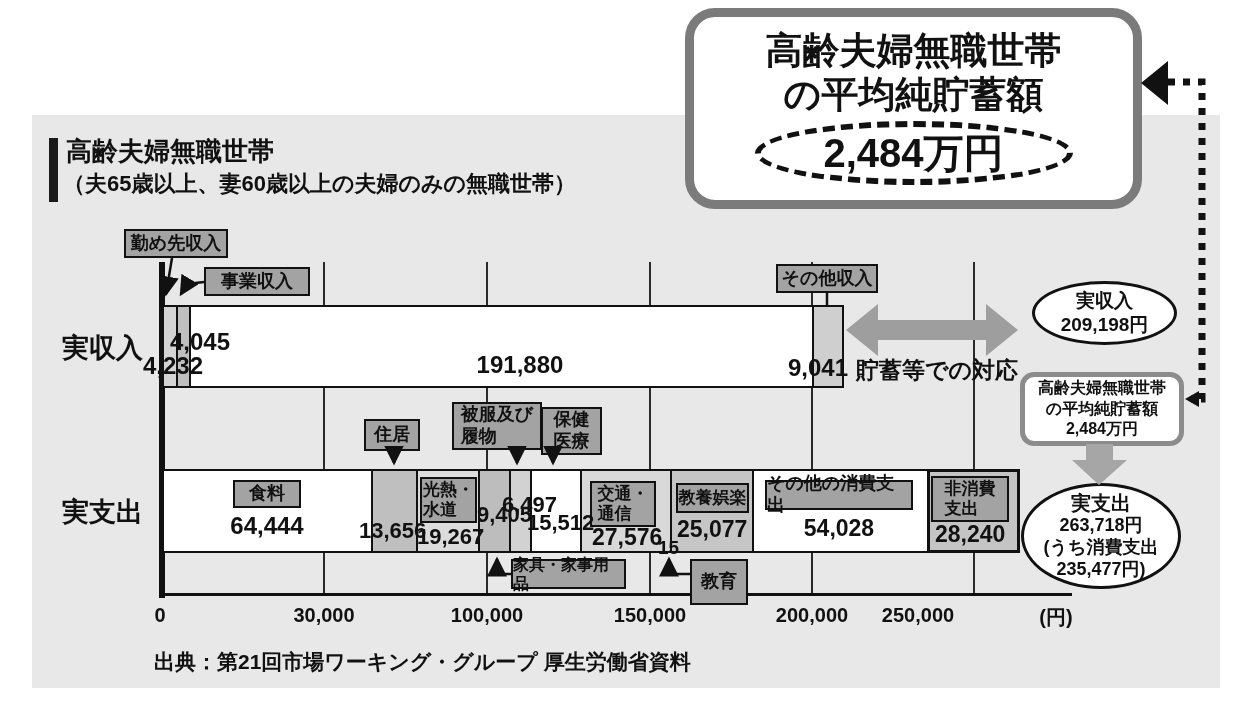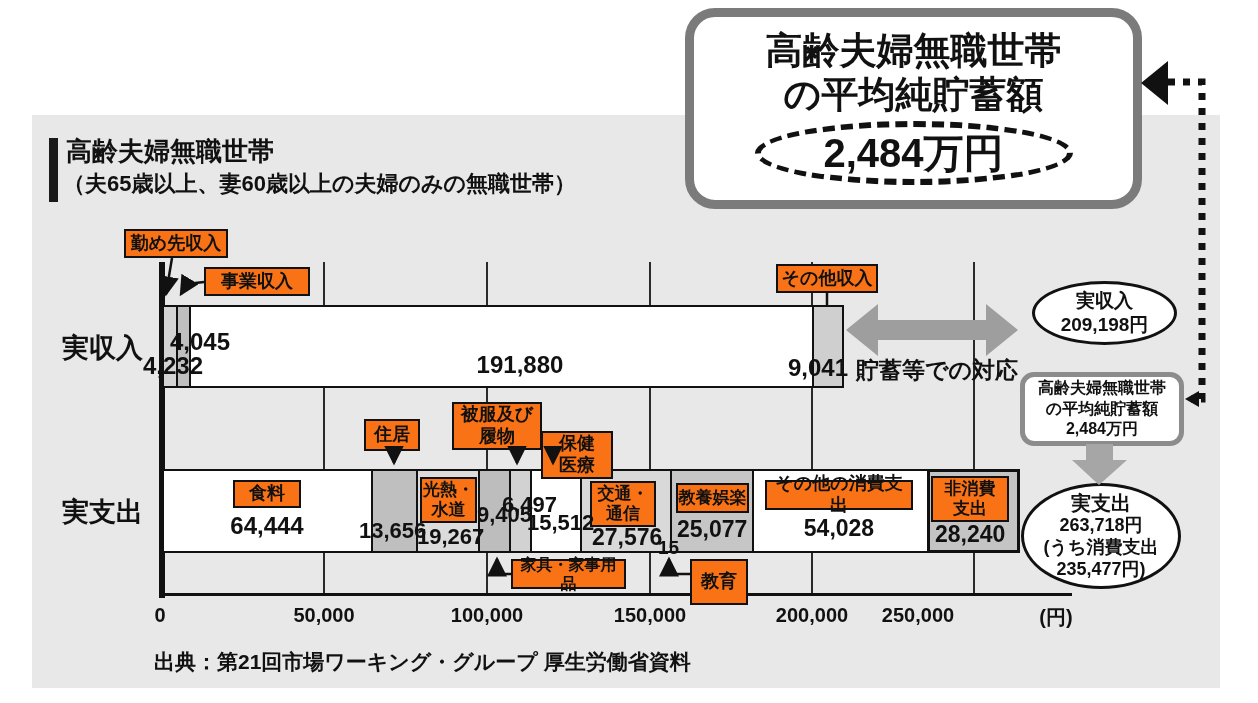--- a/index.html
+++ b/index.html
@@ -2,22 +2,22 @@
 <html><head>
 <meta charset="utf-8">
 <style>
   * { margin:0; padding:0; box-sizing:border-box; }
   body { background:#ffffff; font-family:"Liberation Sans","DejaVu Sans",sans-serif; }
   .stage { position:relative; width:1258px; height:703px; background:#ffffff; overflow:hidden; color:#111; }
   .panel { position:absolute; left:32px; top:115px; width:1188px; height:573px; background:#e8e8e8; z-index:0; }
   .abs { position:absolute; }
   .grid { position:absolute; width:2px; top:262px; height:333px; background:#2a2a2a; z-index:1; }
   .seg { position:absolute; border:2px solid #111; z-index:2; }
-  .tag { position:absolute; background:#f97316; border:2px solid #111; display:flex; align-items:center; justify-content:center;
-         text-align:center; font-weight:bold; font-size:18px; line-height:1.2; white-space:pre-line; z-index:3; }
+  .tag { position:absolute; background:#a3a3a3; border:2px solid #111; display:flex; align-items:center; justify-content:center;
+         font-weight:bold; font-size:18px; line-height:1.2; white-space:pre-line; z-index:3; }
   .val { position:absolute; font-size:23px; font-weight:600; z-index:3; white-space:nowrap; }
   .tick { position:absolute; top:604px; transform:translateX(-50%); font-size:20px; font-weight:600; z-index:3; white-space:nowrap; }
   .rowlab { position:absolute; font-size:27px; font-weight:bold; z-index:3; }
   .ell { position:absolute; background:#fff; border:3px solid #111; border-radius:50%; display:flex; flex-direction:column;
          align-items:center; justify-content:center; text-align:center; font-weight:bold; z-index:3; }
   svg.overlay { position:absolute; left:0; top:0; z-index:4; pointer-events:none; }
   .bigbox { position:absolute; left:685px; top:8px; width:457px; height:201px; background:#fff; border:9px solid #7b7b7b;
             border-radius:30px; z-index:3; text-align:center; }
   .bigbox .t { font-size:37px; font-weight:bold; line-height:1.18; }
   .dot-ellipse { margin:5px auto 0; width:318px; height:64px; border:6px dashed #111; border-radius:50%;
@@ -78,21 +78,21 @@
   <div class="seg" style="left:509px;top:469px;width:23px;height:84px;background:#d2d2d2;"></div>
   <div class="seg" style="left:530px;top:469px;width:52px;height:84px;background:#ffffff;"></div>
   <div class="seg" style="left:580px;top:469px;width:92px;height:84px;background:#d9d9d9;"></div>
   <div class="seg" style="left:670px;top:469px;width:84px;height:84px;background:#c6c6c6;"></div>
   <div class="seg" style="left:752px;top:469px;width:177px;height:84px;background:#ffffff;"></div>
   <div class="seg" style="left:927px;top:469px;width:93px;height:84px;background:#c4c4c4;border-width:3px;"></div>
 
   <div class="tag" style="left:364px;top:419px;width:56px;height:32px;">住居</div>
   <div class="tag" style="left:452px;top:402px;width:90px;height:48px;">被服及び
 履物</div>
-  <div class="tag" style="left:541px;top:407px;width:72px;height:48px;margin-top:24px;">保健
+  <div class="tag" style="left:541px;top:407px;width:61px;height:48px;">保健
 医療</div>
   <div class="tag" style="left:511px;top:559px;width:115px;height:30px;font-size:16px;">家具・家事用品</div>
   <div class="tag" style="left:690px;top:559px;width:58px;height:46px;">教育</div>
 
   <div class="tag" style="left:233px;top:480px;width:68px;height:28px;">食料</div>
   <div class="tag" style="left:420px;top:477px;width:57px;height:46px;font-size:17px;">光熱・
 水道</div>
   <div class="tag" style="left:590px;top:481px;width:66px;height:46px;font-size:17px;">交通・
 通信</div>
   <div class="tag" style="left:676px;top:483px;width:73px;height:30px;font-size:17px;">教養娯楽</div>
@@ -106,21 +106,21 @@
   <div class="val" style="left:477px;top:502px;font-size:22px;">9,405</div>
   <div class="val" style="left:502px;top:477px;font-size:22px;margin-top:15px;">6,497</div>
   <div class="val" style="left:527px;top:510px;font-size:22px;">15,512</div>
   <div class="val" style="left:592px;top:524px;width:68px;text-align:center;">27,576</div>
   <div class="val" style="left:658px;top:537px;font-size:19px;font-weight:bold;">15</div>
   <div class="val" style="left:677px;top:516px;width:70px;text-align:center;">25,077</div>
   <div class="val" style="left:794px;top:515px;width:90px;text-align:center;">54,028</div>
   <div class="val" style="left:935px;top:521px;width:70px;text-align:center;">28,240</div>
 
   <div class="tick" style="left:160px;">0</div>
-  <div class="tick" style="left:324px;">50,000</div>
+  <div class="tick" style="left:324px;">30,000</div>
   <div class="tick" style="left:487px;">100,000</div>
   <div class="tick" style="left:650px;">150,000</div>
   <div class="tick" style="left:812px;">200,000</div>
   <div class="tick" style="left:918px;">250,000</div>
   <div class="tick" style="left:1056px;">(円)</div>
 
   <div class="abs" style="left:856px;top:355px;font-size:23px;font-weight:bold;z-index:3;">貯蓄等での対応</div>
 
   <div class="ell" style="left:1032px;top:281px;width:145px;height:64px;font-size:19px;line-height:1.25;">
     <div>実収入</div>

